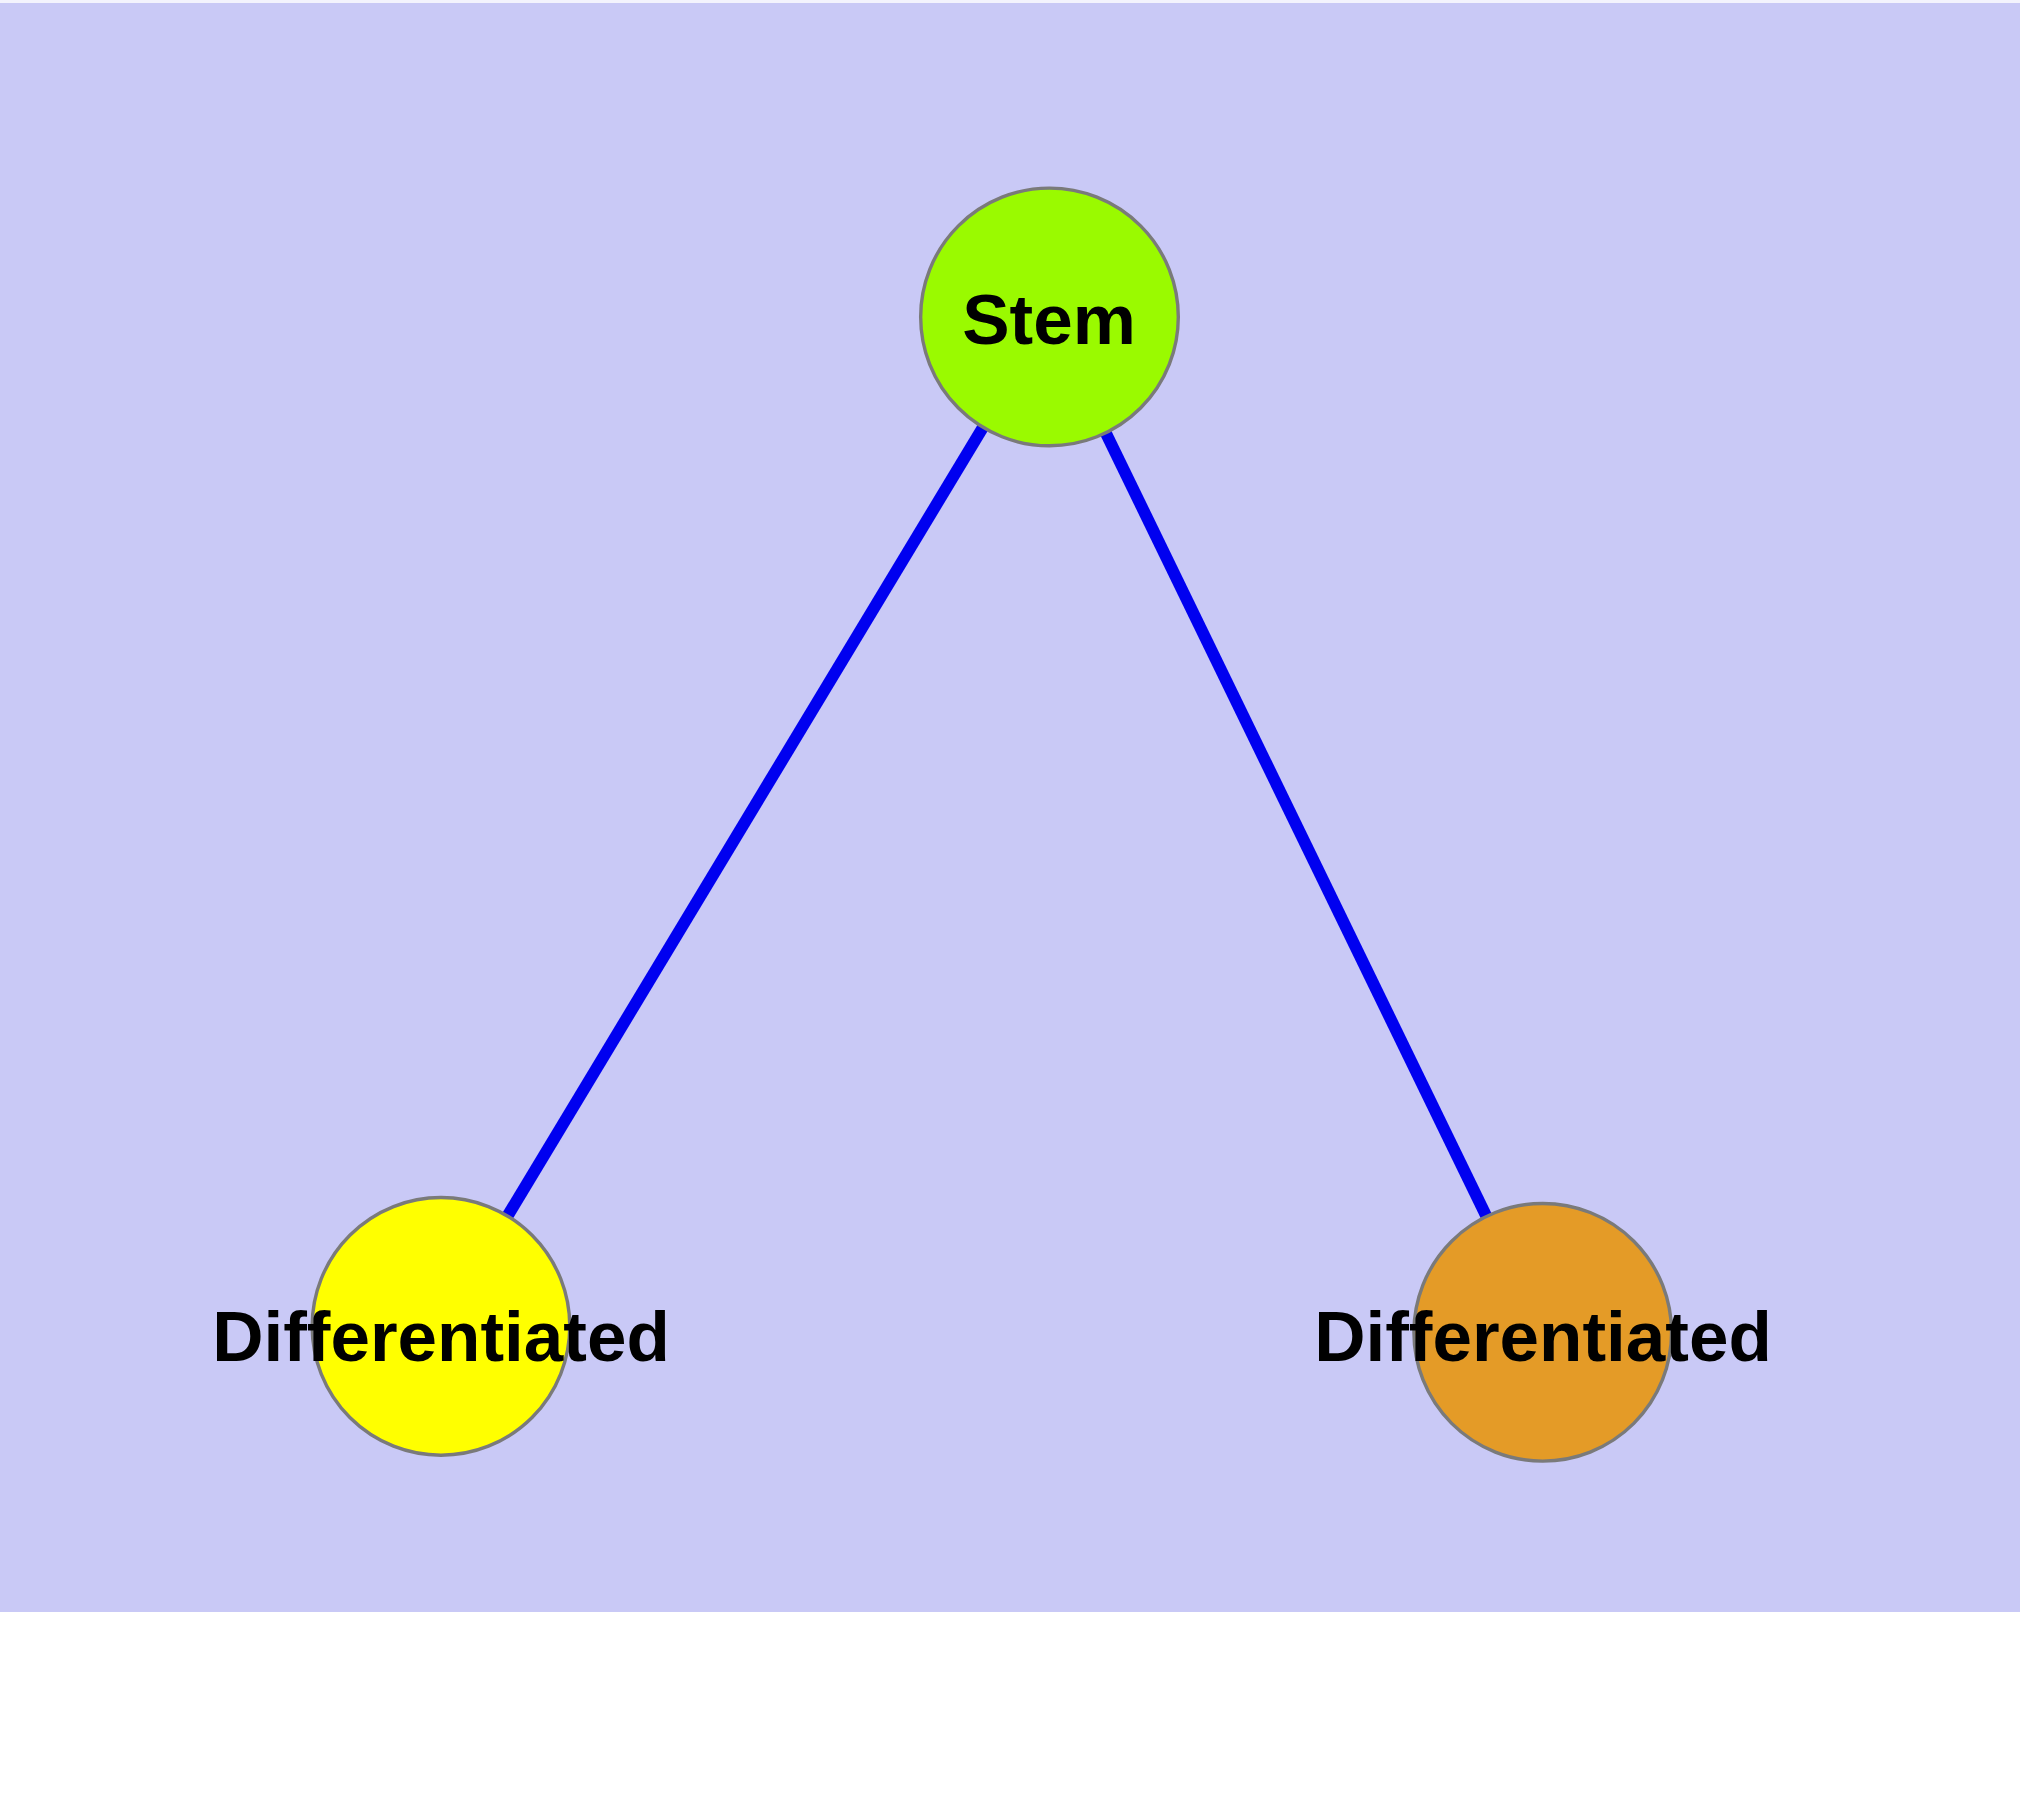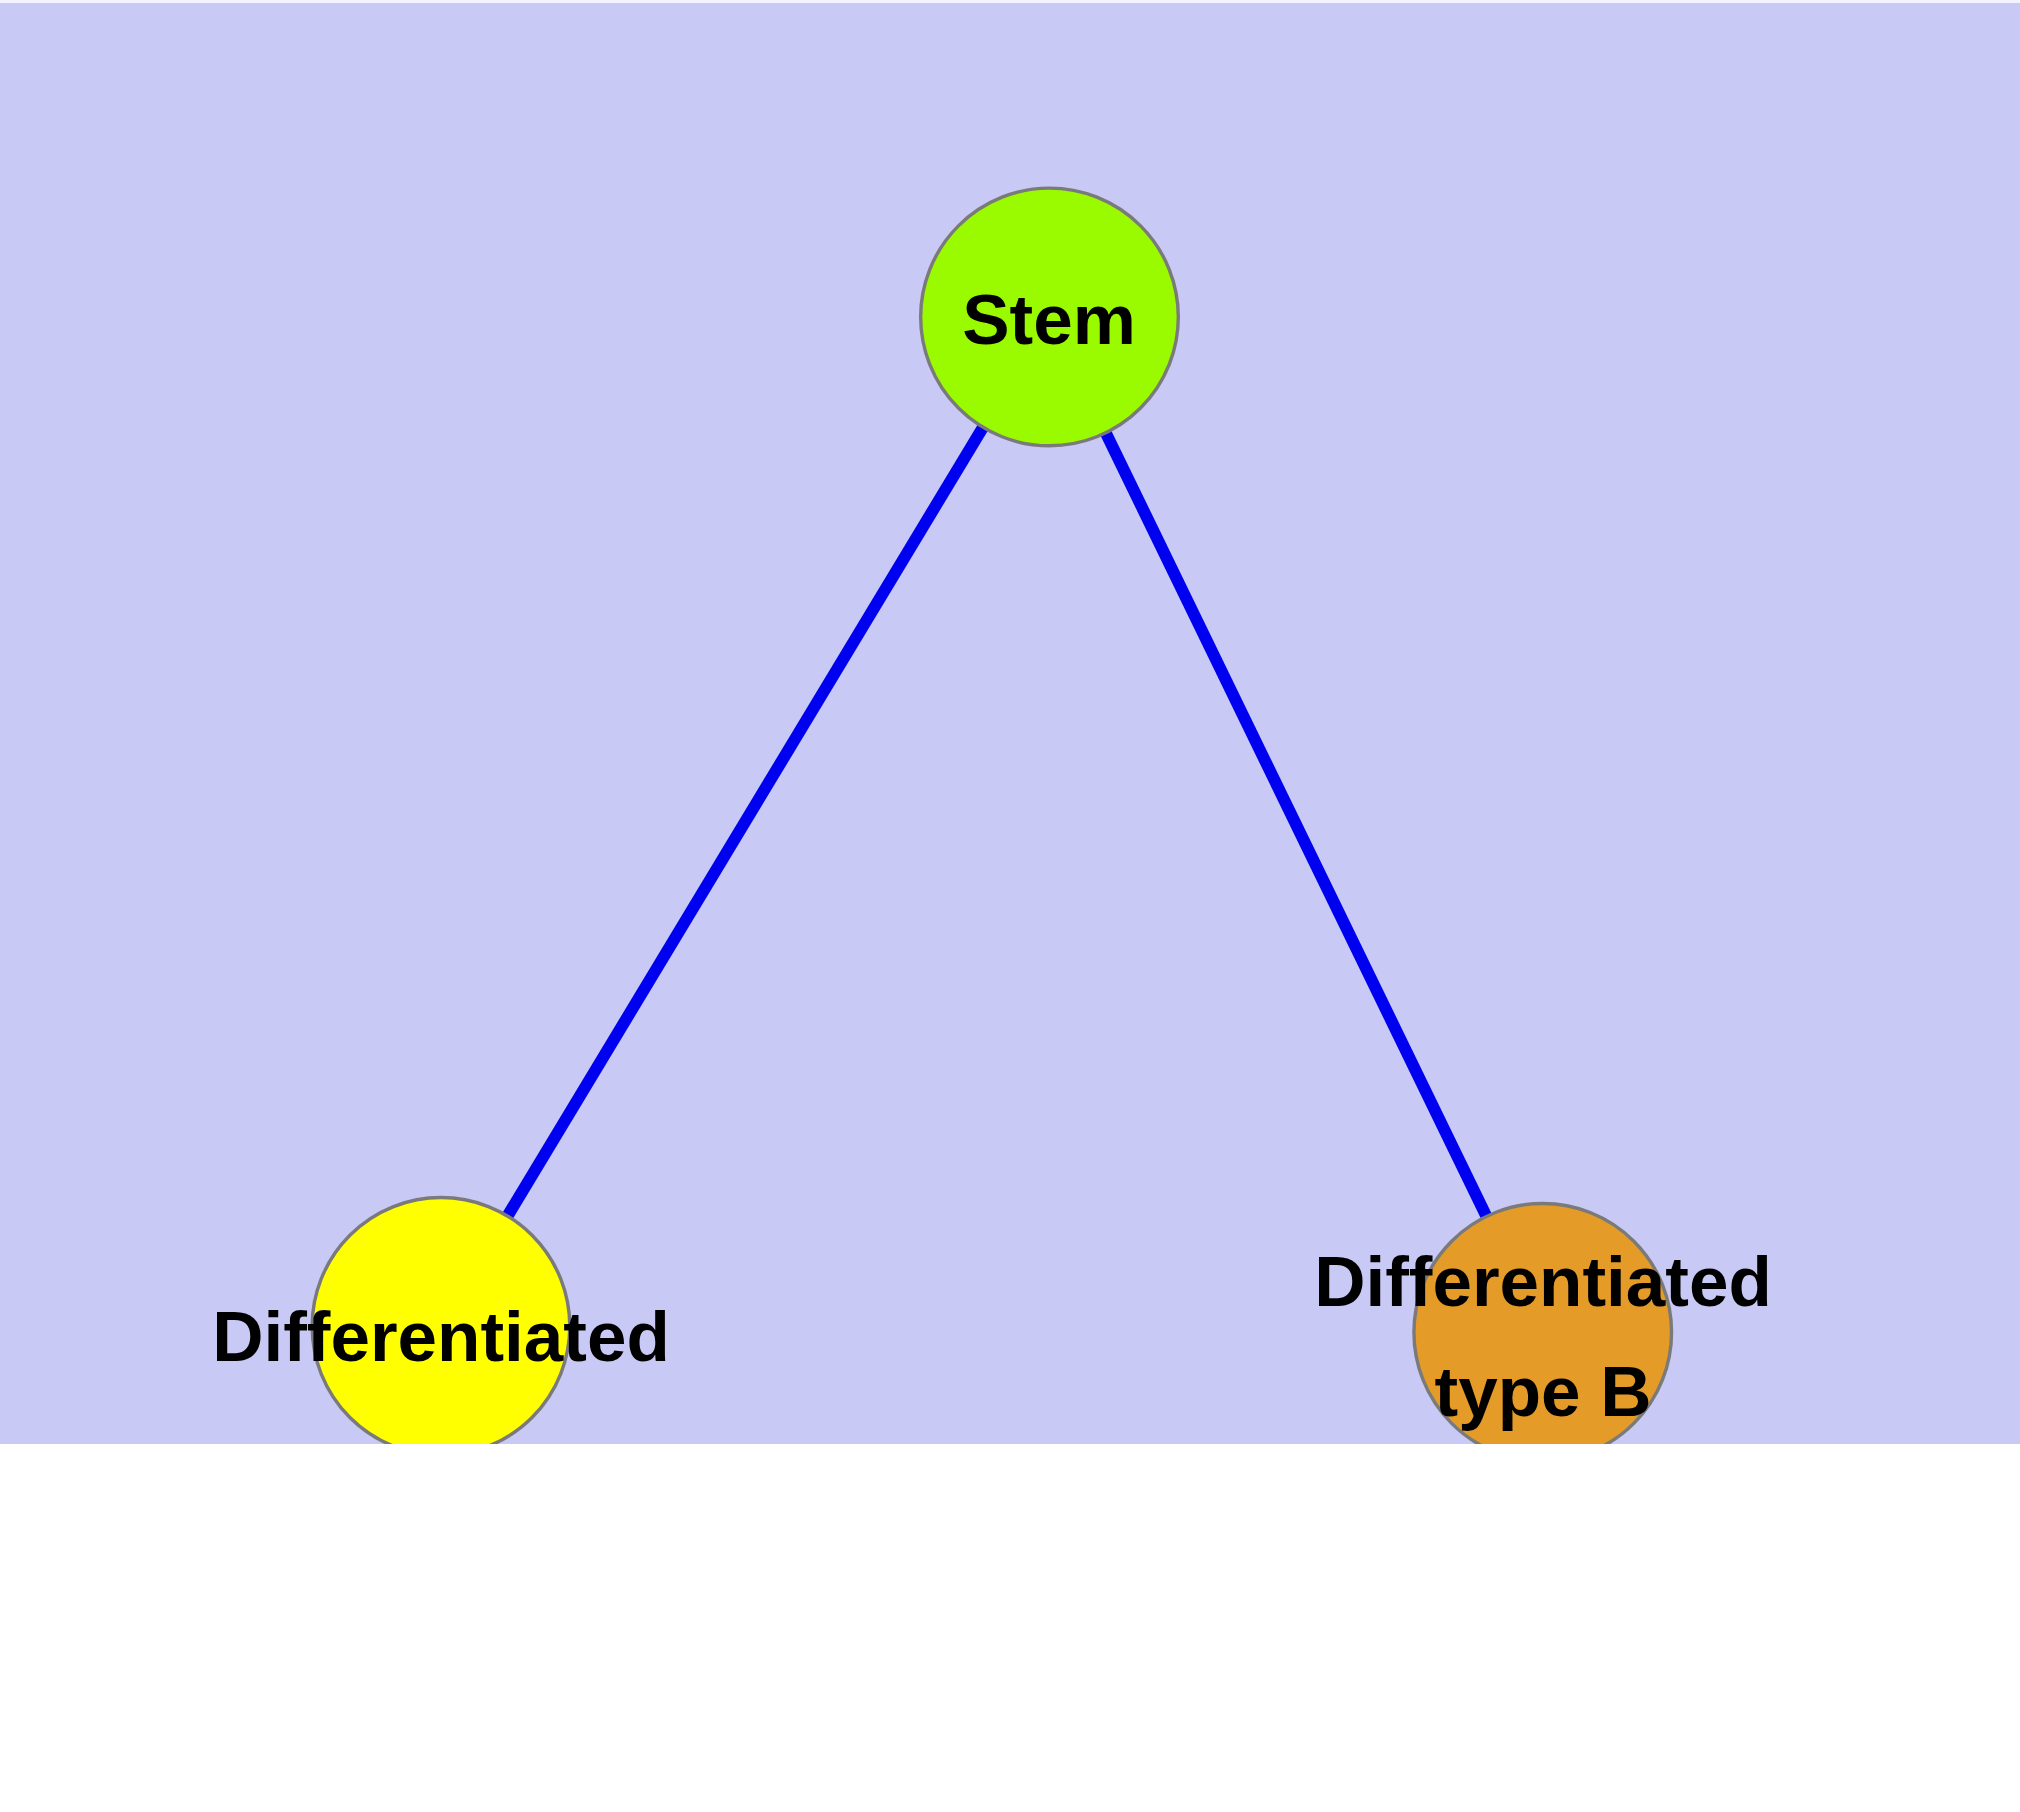--- a/index.html
+++ b/index.html
@@ -2,21 +2,21 @@
 <html style="font-size:13.6px"><head>
 <meta charset="utf-8">
 <style>
   html, body {
     margin: 0;
     padding: 0;
   }
   .canvas {
     position: relative;
     width: 2021px;
-    height: 1444px;
+    height: 1612px;
     overflow: hidden;
     font-family: "Liberation Sans", sans-serif;
     background: #c9c9f6;
   }
   .top-strip {
     position: absolute;
     top: 0; left: 0;
     width: 100%;
     height: 2.5px;
     background: #f3f3fd;
@@ -78,17 +78,16 @@
   <div class="node-label label-stem">
     <span class="line">Stem</span>
   </div>
 
   <div class="node-label label-type-a">
     <span class="line">Differentiated</span>
   </div>
 
   <div class="node-label label-type-b">
     <span class="line">Differentiated</span>
-    <span class="line">type B</span>
   </div>
 
 </div>
 
 
 </body></html>

